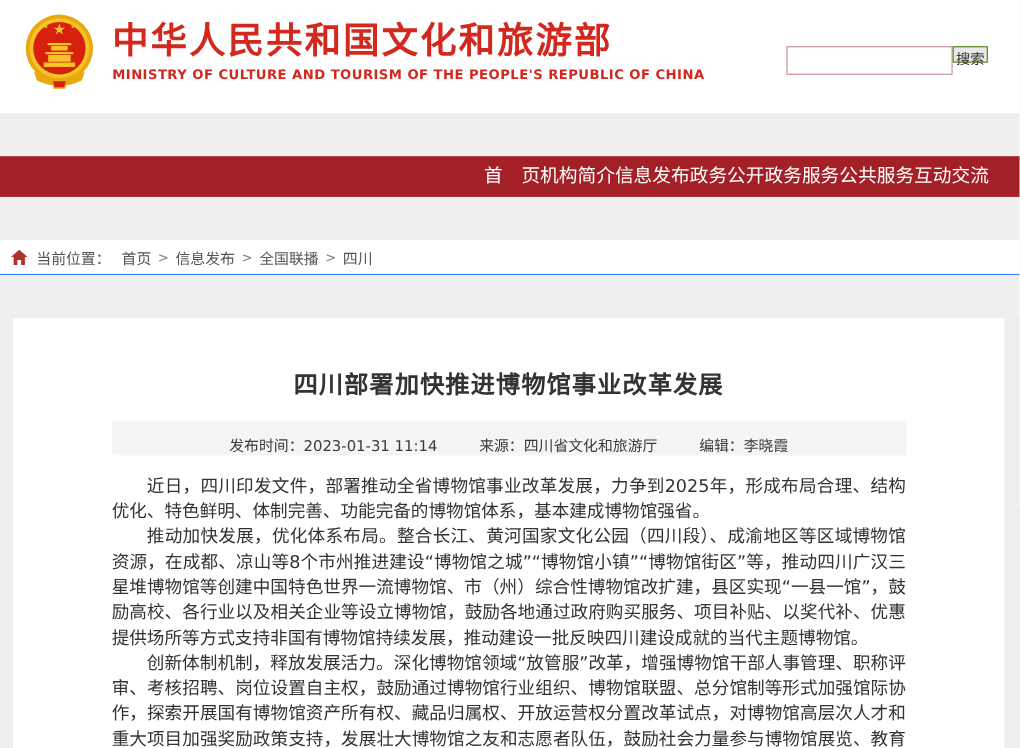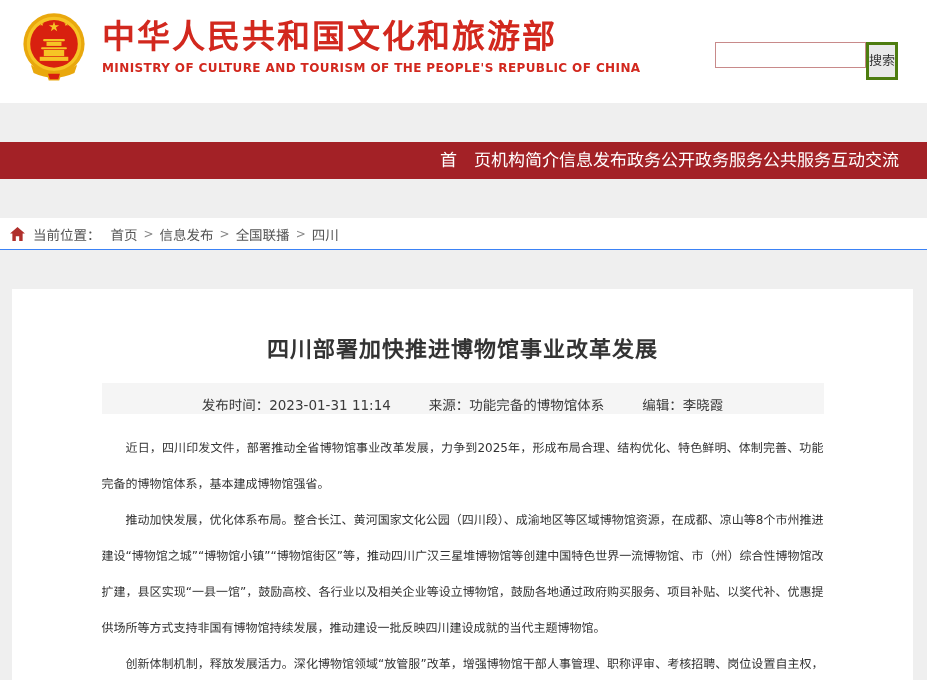--- a/index.html
+++ b/index.html
@@ -35,21 +35,21 @@
   .site-subtitle{
     color:var(--brand-red);font-size:12px;font-weight:bold;letter-spacing:0.4px;
     margin-top:5px;white-space:nowrap;
   }
   .search-box{position:absolute;right:29px;top:42px;display:flex;align-items:stretch;}
   .search-input{
     width:151px;height:26px;border:1px solid #c88a8a;background:#fff;
     font-size:13px;padding:0 6px;outline:none;
   }
   .search-btn{
-    height:38px;width:32px;border:3px solid #4d7c0f;background:#e9e9e9;
+    height:15px;width:32px;border:1px solid #4d7c0f;background:#e9e9e9;
     font-size:13px;color:#333;cursor:pointer;line-height:24px;text-align:center;
     font-family:"DejaVu Sans","Liberation Sans",sans-serif;
   }
 
   
   .nav{
     height:37px;background:var(--nav-red);display:flex;align-items:center;
     justify-content:flex-end;padding:0 28px;flex:0 0 auto;
   }
   .nav-item{
@@ -79,21 +79,21 @@
     letter-spacing:1px;margin-bottom:20px;
   }
   .meta-bar{
     width:722px;margin:0 auto 16px auto;background:var(--meta-bg);
     height:31px;display:flex;align-items:flex-end;justify-content:center;
     font-size:13.5px;color:#3a3a3a;gap:38px;
   }
   .meta-item{white-space:nowrap;}
   .article-body{width:722px;margin:0 auto;}
   .article-body p{
-    font-size:12px;line-height:36px;color:#333;
+    font-size:16px;line-height:23px;color:#333;
     text-indent:2em;text-align:justify;
   }
 </style>
 </head>
 <body>
 
 <div class="page">
 
   <div class="header">
     <a class="logo-link">
@@ -154,21 +154,21 @@
     <span class="crumb-sep">&gt;</span>
     <a class="crumb-link">四川</a>
   </div>
 
   <div class="content-bg">
     <div class="card">
       <div class="article-title">四川部署加快推进博物馆事业改革发展</div>
 
       <div class="meta-bar">
         <span class="meta-item"><span>发布时间：</span><span>2023-01-31 11:14</span></span>
-        <span class="meta-item"><span>来源：</span><span>功能完备的博物馆体系</span></span>
+        <span class="meta-item"><span>来源：</span><span>四川省文化和旅游厅</span></span>
         <span class="meta-item"><span>编辑：</span><span>李晓霞</span></span>
       </div>
 
       <div class="article-body">
         <p>近日，四川印发文件，部署推动全省博物馆事业改革发展，力争到2025年，形成布局合理、结构优化、特色鲜明、体制完善、功能完备的博物馆体系，基本建成博物馆强省。</p>
         <p>推动加快发展，优化体系布局。整合长江、黄河国家文化公园（四川段）、成渝地区等区域博物馆资源，在成都、凉山等8个市州推进建设“博物馆之城”“博物馆小镇”“博物馆街区”等，推动四川广汉三星堆博物馆等创建中国特色世界一流博物馆、市（州）综合性博物馆改扩建，县区实现“一县一馆”，鼓励高校、各行业以及相关企业等设立博物馆，鼓励各地通过政府购买服务、项目补贴、以奖代补、优惠提供场所等方式支持非国有博物馆持续发展，推动建设一批反映四川建设成就的当代主题博物馆。</p>
         <p>创新体制机制，释放发展活力。深化博物馆领域“放管服”改革，增强博物馆干部人事管理、职称评审、考核招聘、岗位设置自主权，鼓励通过博物馆行业组织、博物馆联盟、总分馆制等形式加强馆际协作，探索开展国有博物馆资产所有权、藏品归属权、开放运营权分置改革试点，对博物馆高层次人才和重大项目加强奖励政策支持，发展壮大博物馆之友和志愿者队伍，鼓励社会力量参与博物馆展览、教育和文创开发，促进博物馆与教育、科技、旅游、商业、传媒、设计、农业、林草、工业等产业跨界融合。</p>
       </div>
     </div>
   </div>

